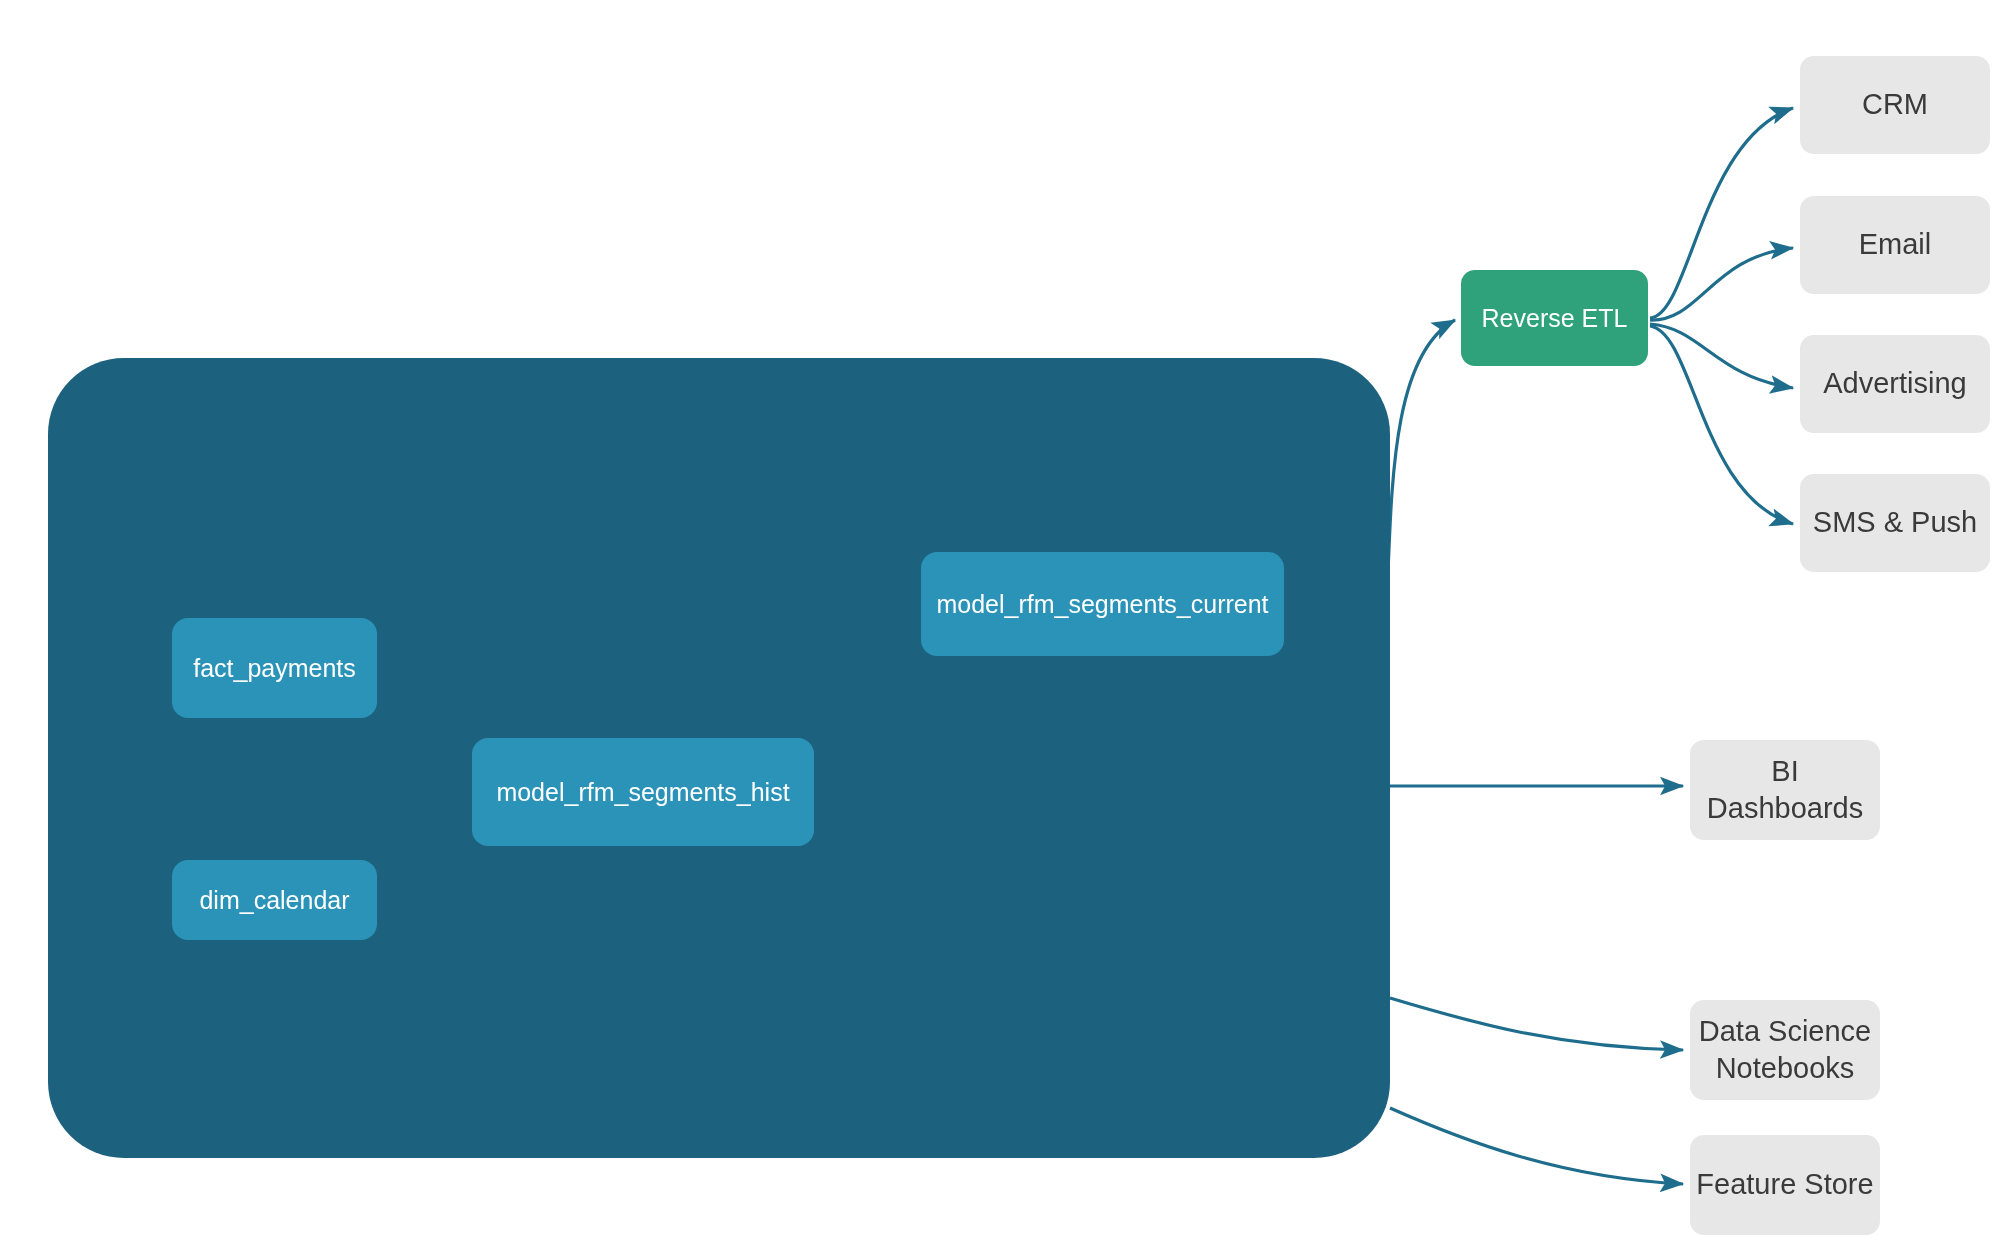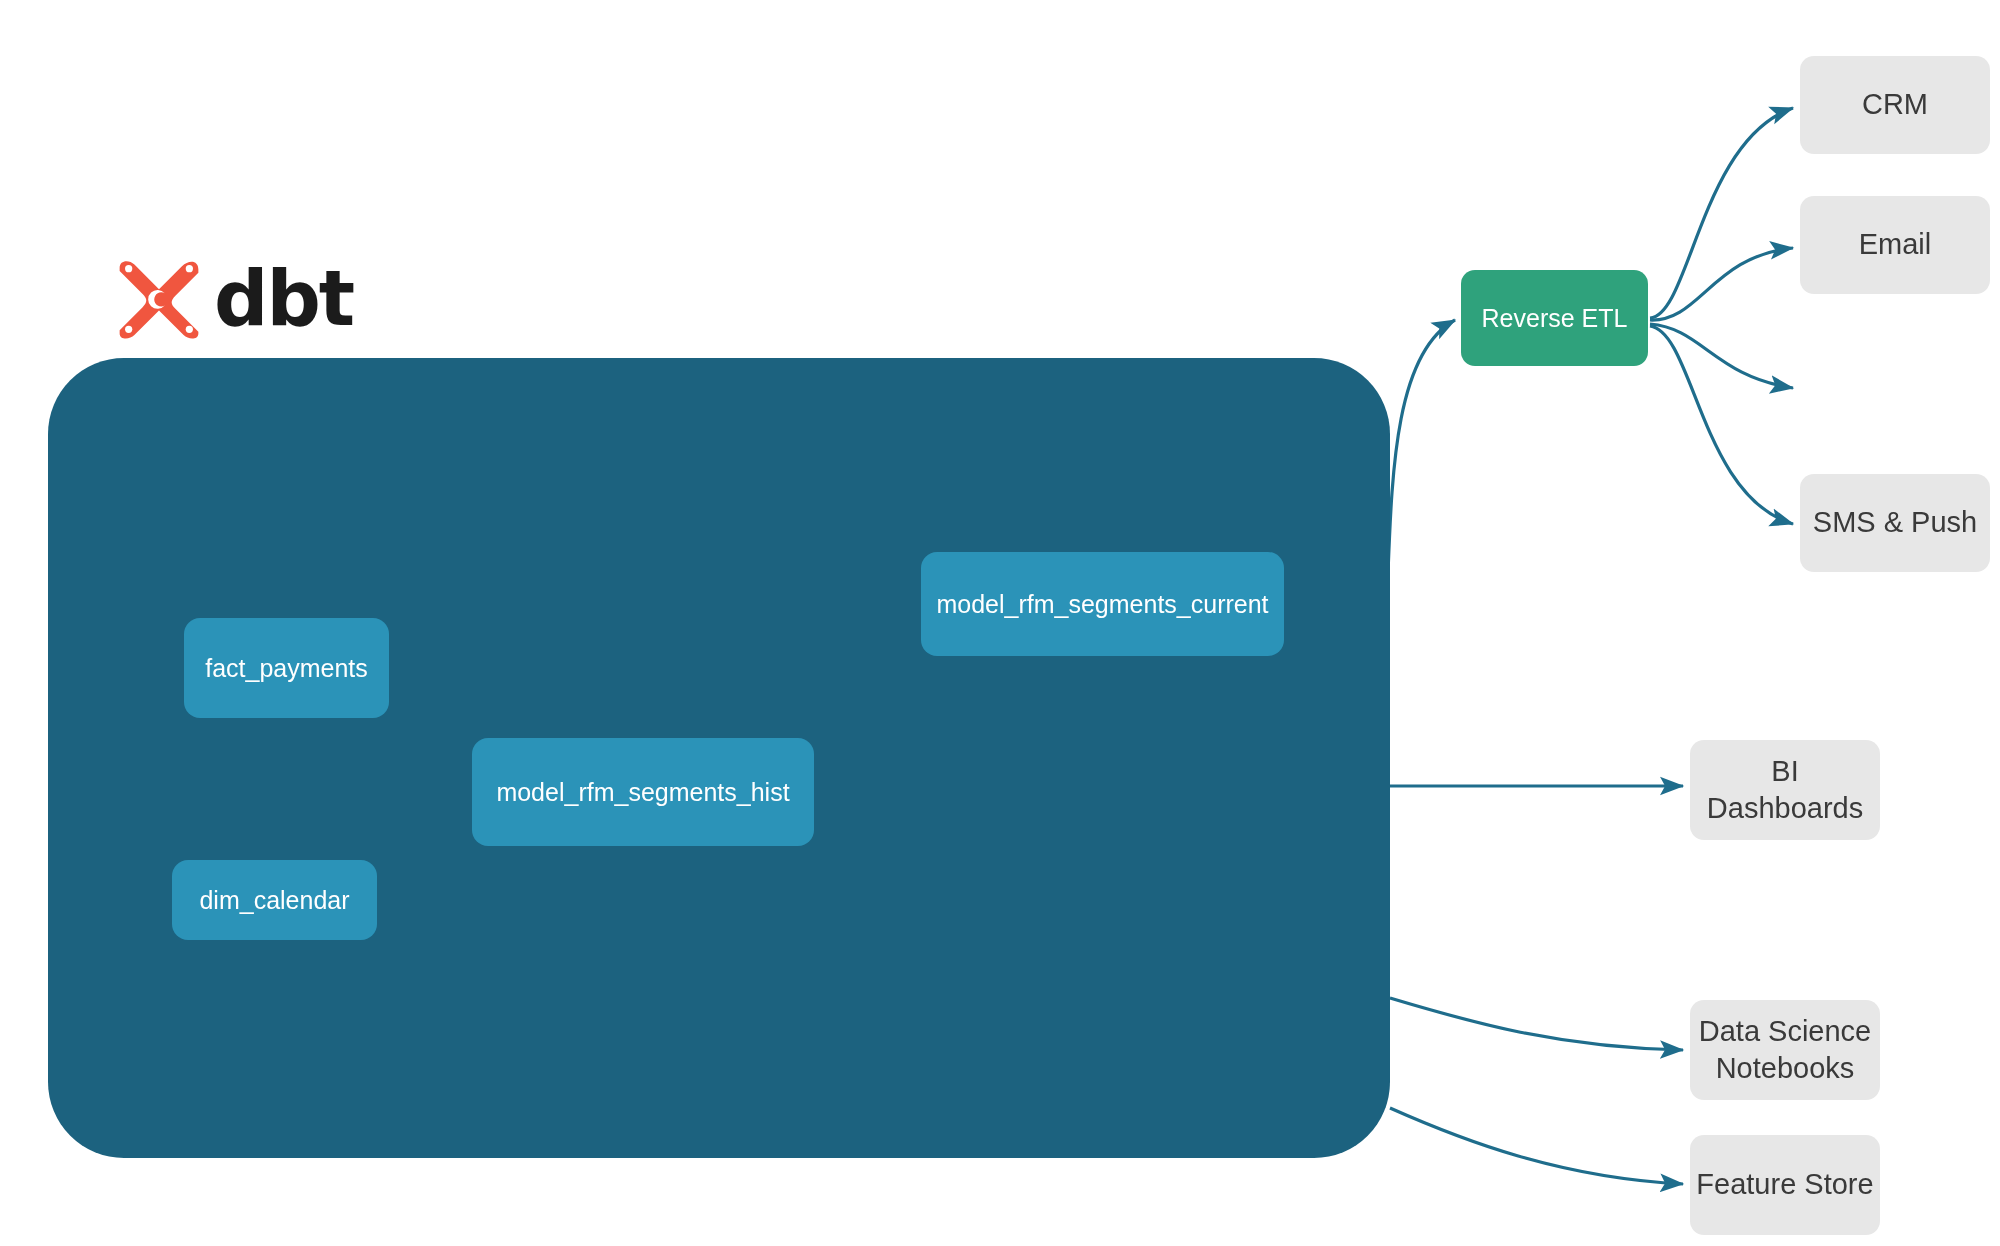--- a/index.html
+++ b/index.html
@@ -80,21 +80,21 @@
   }
   .node-dest {
     background: #e7e7e7;
     color: #3a3a3a;
     font-size: 29px;
     border-radius: 14px;
     line-height: 1.28;
   }
 
   
-  #node-fact-payments   { left: 172px; top: 618px;  width: 205px; height: 100px; margin-left: 12px; }
+  #node-fact-payments   { left: 172px; top: 618px;  width: 205px; height: 100px; }
   #node-dim-calendar    { left: 172px; top: 860px;  width: 205px; height: 80px; }
   #node-hist            { left: 472px; top: 738px;  width: 342px; height: 108px; }
   #node-current         { left: 921px; top: 552px;  width: 363px; height: 104px; }
 
   
   #node-reverse-etl     { left: 1461px; top: 270px; width: 187px; height: 96px; }
 
   
   #node-crm             { left: 1800px; top: 56px;  width: 190px; height: 98px; }
   #node-email           { left: 1800px; top: 196px; width: 190px; height: 98px; }
@@ -152,33 +152,20 @@
       <path d="M1650,326 C1694,332 1700,496 1793,524" marker-end="url(#arrow-outer)"></path>
 
       <path d="M1390,786 L1683,786" marker-end="url(#arrow-outer)"></path>
 
       <path d="M1390,998 C1470,1022 1560,1048 1683,1050" marker-end="url(#arrow-outer)"></path>
 
       <path d="M1390,1108 C1462,1140 1560,1178 1683,1184" marker-end="url(#arrow-outer)"></path>
     </g>
   </svg>
 
-  <div class="dbt-logo">
-    <svg class="dbt-mark" viewBox="0 0 100 100" xmlns="http://www.w3.org/2000/svg">
-      <path d="M50 38 L78 10 C86 2 98 2 98 14 L98 18 L70 46 C64 52 64 56 70 62 L98 90
-               L98 92 C98 100 86 100 80 94 L50 64 L20 94 C14 100 2 100 2 92 L2 88
-               L30 60 C36 54 36 50 30 44 L2 16 L2 12 C2 2 14 2 20 8 Z" fill="#f0563f"></path>
-      <circle cx="13" cy="13" r="4.4" fill="#ffffff"></circle>
-      <circle cx="87" cy="13" r="4.4" fill="#ffffff"></circle>
-      <circle cx="13" cy="87" r="4.4" fill="#ffffff"></circle>
-      <circle cx="87" cy="87" r="4.4" fill="#ffffff"></circle>
-      <path d="M57 43 A11.5 11.5 0 1 0 57 58 A8.6 8.6 0 1 1 57 43 Z" fill="#ffffff"></path>
-    </svg>
-    <div class="dbt-word">dbt</div>
-  </div>
 
   <div class="project-container"></div>
 
   <div class="node node-model" id="node-fact-payments">
     <span>fact_payments</span>
   </div>
 
   <div class="node node-model" id="node-dim-calendar">
     <span>dim_calendar</span>
   </div>
@@ -196,20 +183,23 @@
   </div>
 
   <div class="node node-dest" id="node-crm">
     <span>CRM</span>
   </div>
 
   <div class="node node-dest" id="node-email">
     <span>Email</span>
   </div>
 
+  <div class="node node-dest" id="node-advertising">
+    <span>Advertising</span>
+  </div>
 
   <div class="node node-dest" id="node-sms-push">
     <span>SMS &amp; Push</span>
   </div>
 
   <div class="node node-dest" id="node-bi-dashboards">
     <span>BI Dashboards</span>
   </div>
 
   <div class="node node-dest" id="node-ds-notebooks">

